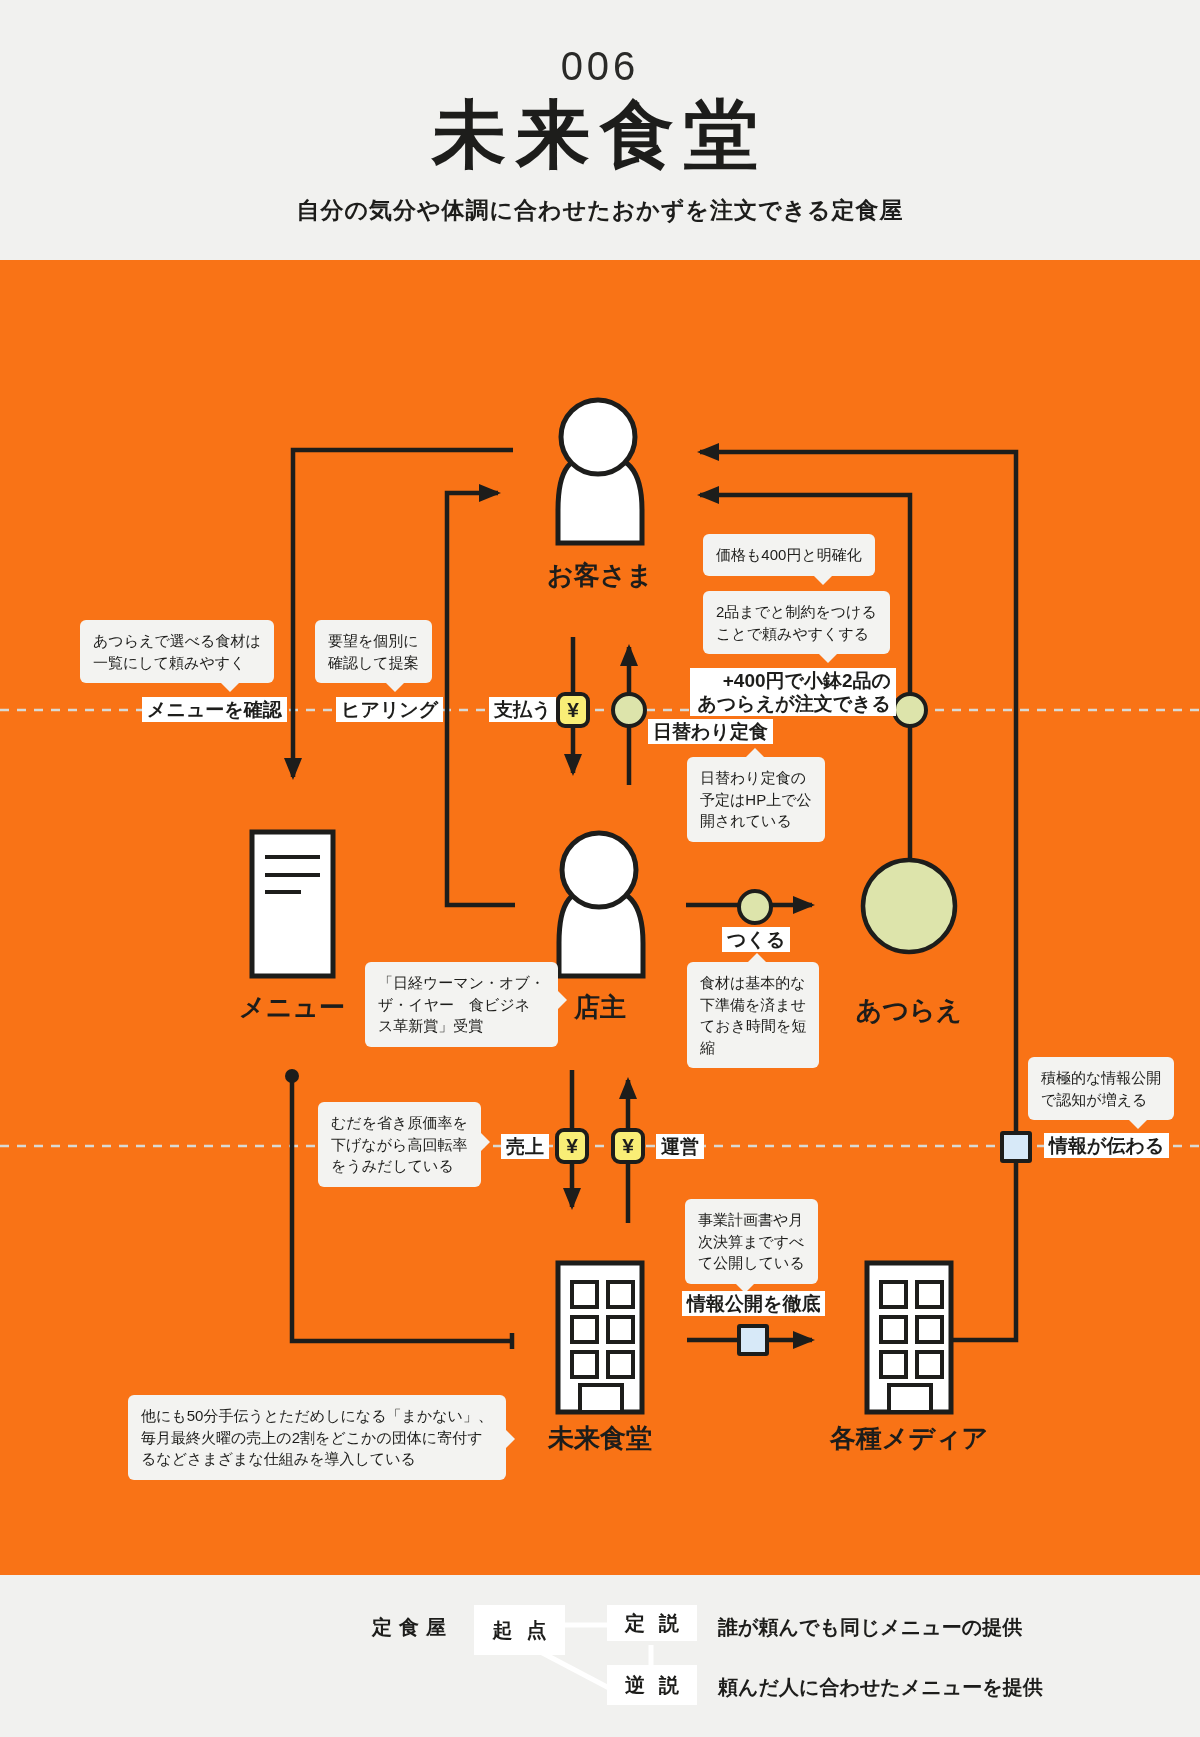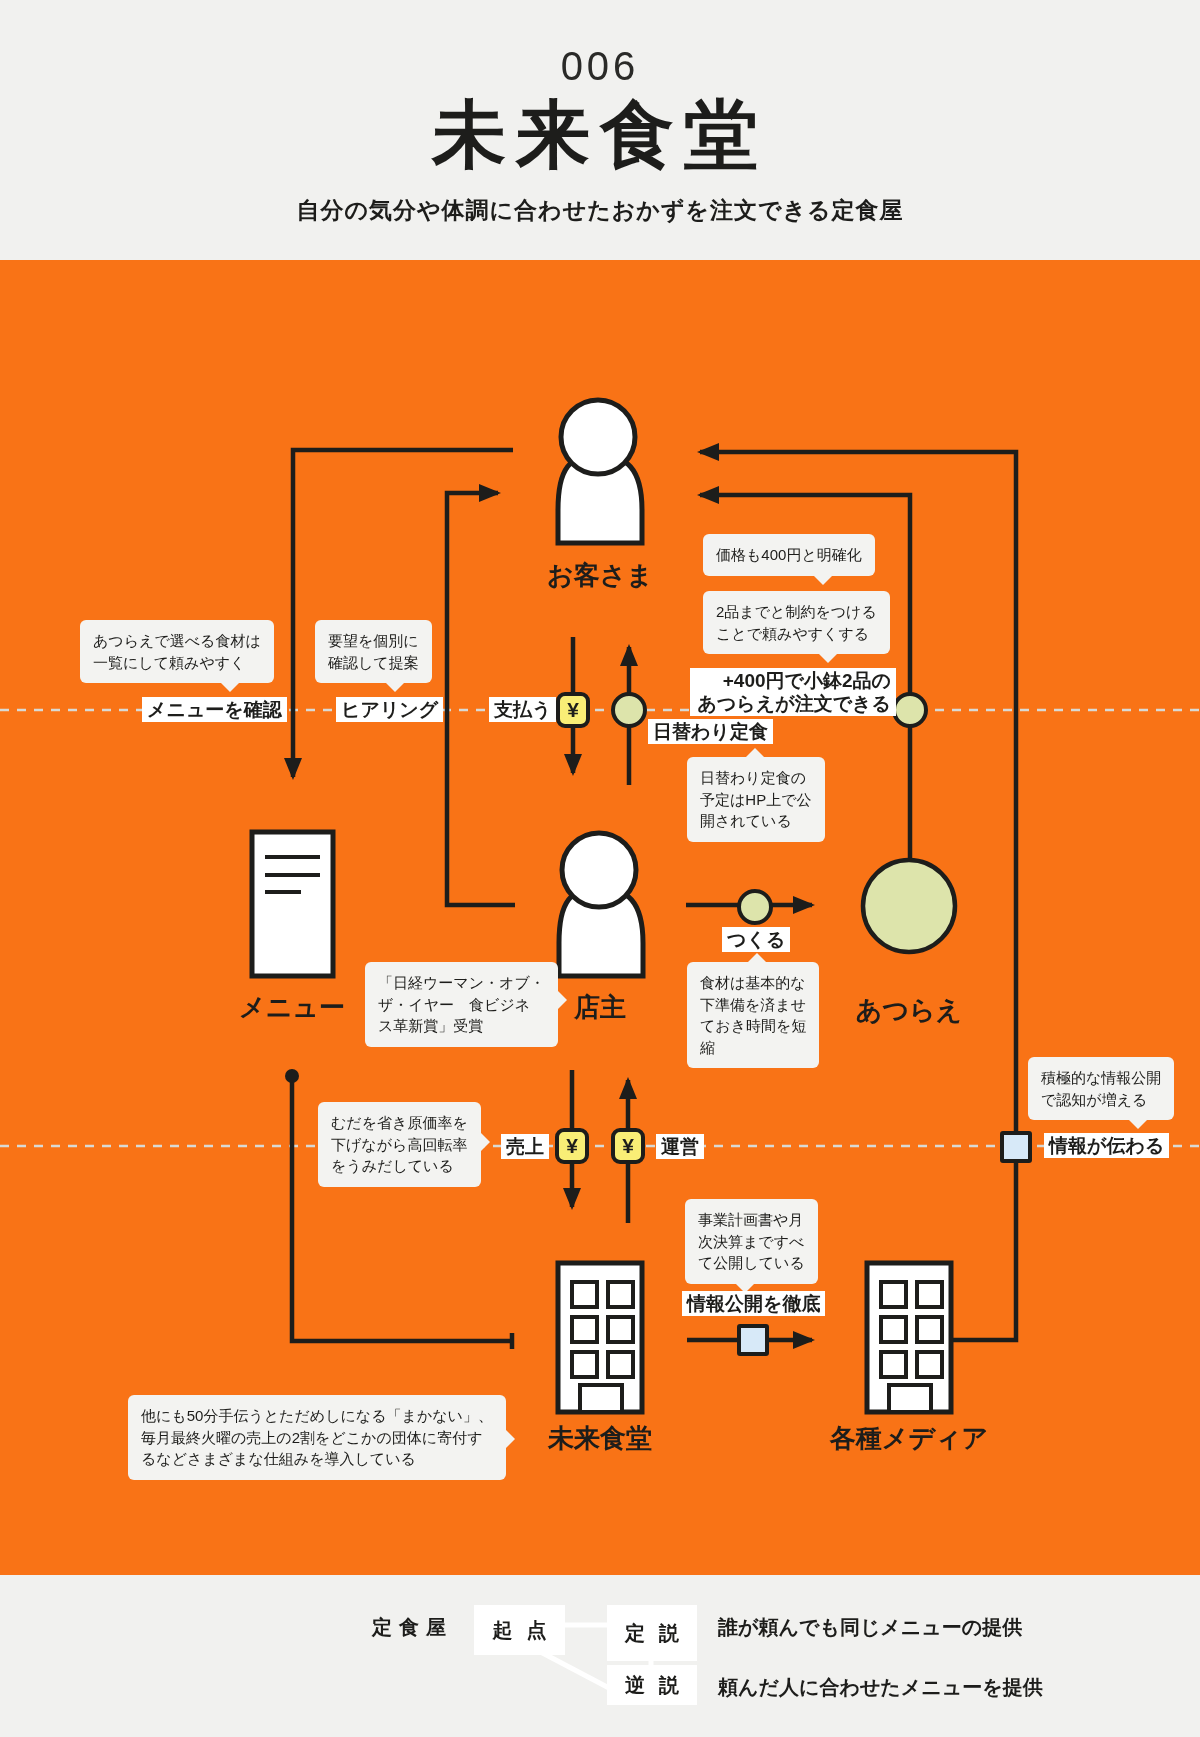--- a/index.html
+++ b/index.html
@@ -192,18 +192,18 @@
 
   <div class="node-label" style="left:600px;top:558px">お客さま</div>
   <div class="node-label" style="left:600px;top:990px">店主</div>
   <div class="node-label" style="left:292px;top:990px">メニュー</div>
   <div class="node-label" style="left:909px;top:993px">あつらえ</div>
   <div class="node-label" style="left:600px;top:1421px">未来食堂</div>
   <div class="node-label" style="left:909px;top:1421px">各種メディア</div>
 
   <div class="legend-text" style="left:372px;top:1614px;letter-spacing:7px">定食屋</div>
   <div class="legend-box" style="left:474px;top:1605px;width:91px;height:50px">起点</div>
-  <div class="legend-box" style="left:607px;top:1605px;width:90px;height:56px">定説</div>
+  <div class="legend-box" style="left:607px;top:1605px;width:90px;height:36px">定説</div>
   <div class="legend-box" style="left:607px;top:1665px;width:90px;height:40px">逆説</div>
   <div class="legend-text" style="left:718px;top:1614px">誰が頼んでも同じメニューの提供</div>
   <div class="legend-text" style="left:718px;top:1674px">頼んだ人に合わせたメニューを提供</div>
 
 </div>
 
 </body></html>

